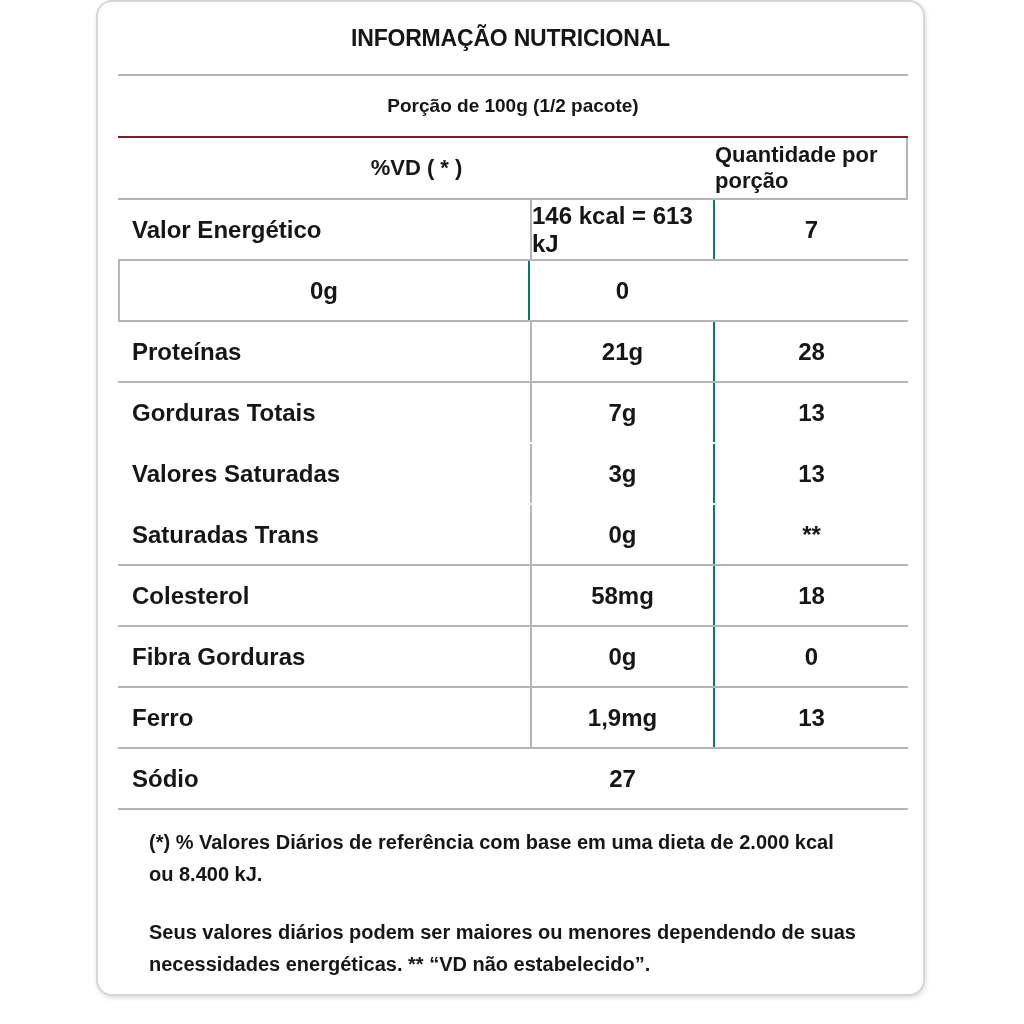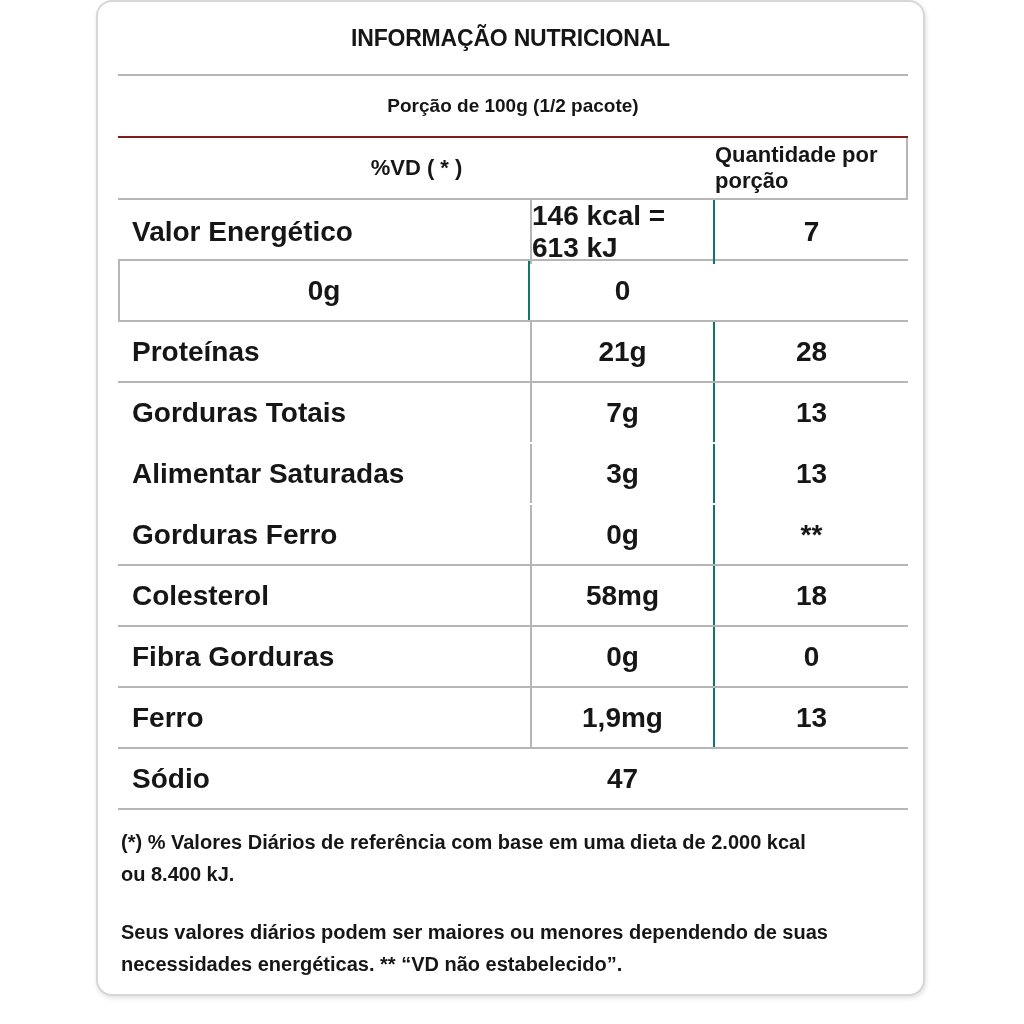--- a/index.html
+++ b/index.html
@@ -62,34 +62,35 @@
     justify-content: center;
     font-size: 22px;
   }
   .header-cell.left { border-right: 2px solid #b6b6b6; box-sizing: border-box; }
   .row {
     display: grid;
     grid-template-columns: 412px 185px 193px;
     height: 61px;
     box-sizing: border-box;
     border-bottom: 2px solid #b6b6b6;
-    font-size: 28px;
+    font-size: 24px;
   }
   .row.group { border-bottom: 2px solid transparent; }
   .cell { display: flex; align-items: center; box-sizing: border-box; }
   .cell.label { padding-left: 14px; justify-content: flex-start; }
   .cell.amount {
     justify-content: center;
     border-left: 2px solid #b6b6b6;
     border-right: 2px solid #0f766e;
   }
   .cell.vd { justify-content: center; }
   .footer {
     padding: 16px 0 0 3px;
     font-size: 20px;
+    margin-left: 28px;
   }
   .footnote {
     margin: 0 0 26px 0;
     line-height: 32px;
     white-space: pre-line;
   }
 </style>
 </head>
 <body>
 
@@ -123,27 +124,27 @@
       <div class="cell vd">28</div>
     </div>
 
     <div class="row group">
       <div class="cell label">Gorduras Totais</div>
       <div class="cell amount">7g</div>
       <div class="cell vd">13</div>
     </div>
 
     <div class="row group">
-      <div class="cell label">Alimentar Saturadas</div>
+      <div class="cell label">Valores Saturadas</div>
       <div class="cell amount">3g</div>
       <div class="cell vd">13</div>
     </div>
 
     <div class="row">
-      <div class="cell label">Gorduras Ferro</div>
+      <div class="cell label">Saturadas Trans</div>
       <div class="cell amount">0g</div>
       <div class="cell vd">**</div>
     </div>
 
     <div class="row">
       <div class="cell label">Colesterol</div>
       <div class="cell amount">58mg</div>
       <div class="cell vd">18</div>
     </div>
 
@@ -154,21 +155,21 @@
     </div>
 
     <div class="row">
       <div class="cell label">Ferro</div>
       <div class="cell amount">1,9mg</div>
       <div class="cell vd">13</div>
     </div>
 
     <div class="row">
       <div class="cell label">Sódio</div>
-      <div class="cell vd">47</div>
+      <div class="cell vd">27</div>
     </div>
 
     <div class="footer">
       <p class="footnote">(*) % Valores Diários de referência com base em uma dieta de 2.000 kcal
 ou 8.400 kJ.</p>
       <p class="footnote">Seus valores diários podem ser maiores ou menores dependendo de suas
 necessidades energéticas. ** “VD não estabelecido”.</p>
     </div>
 
   </div>

